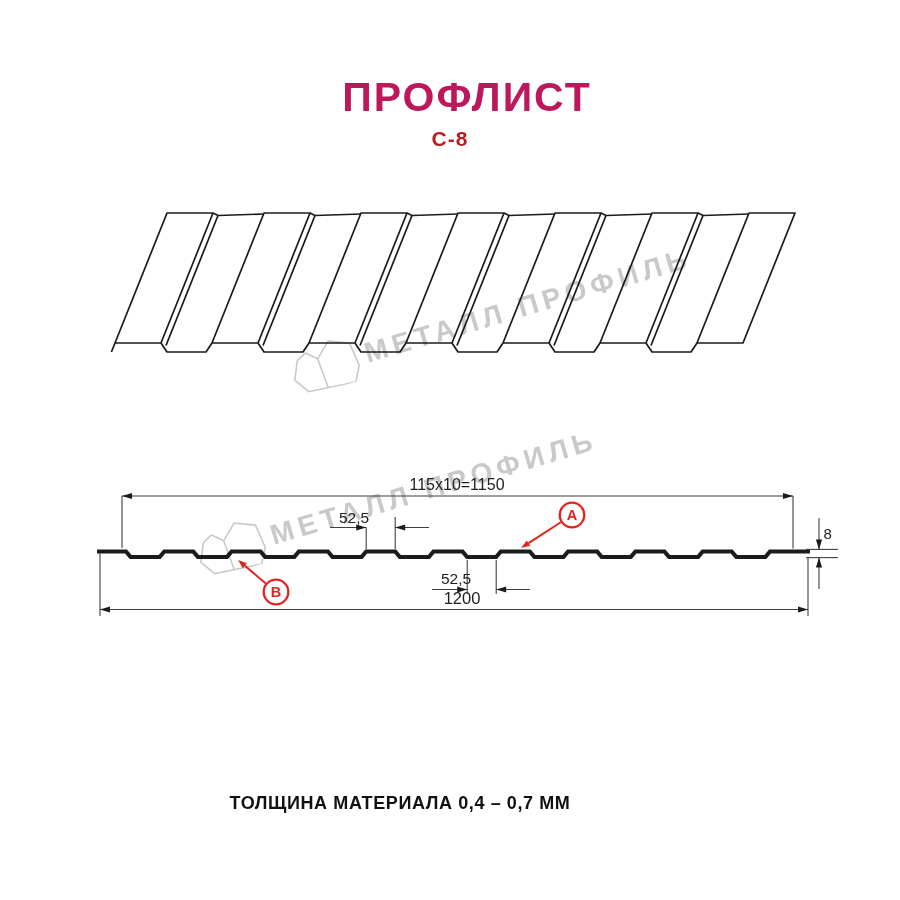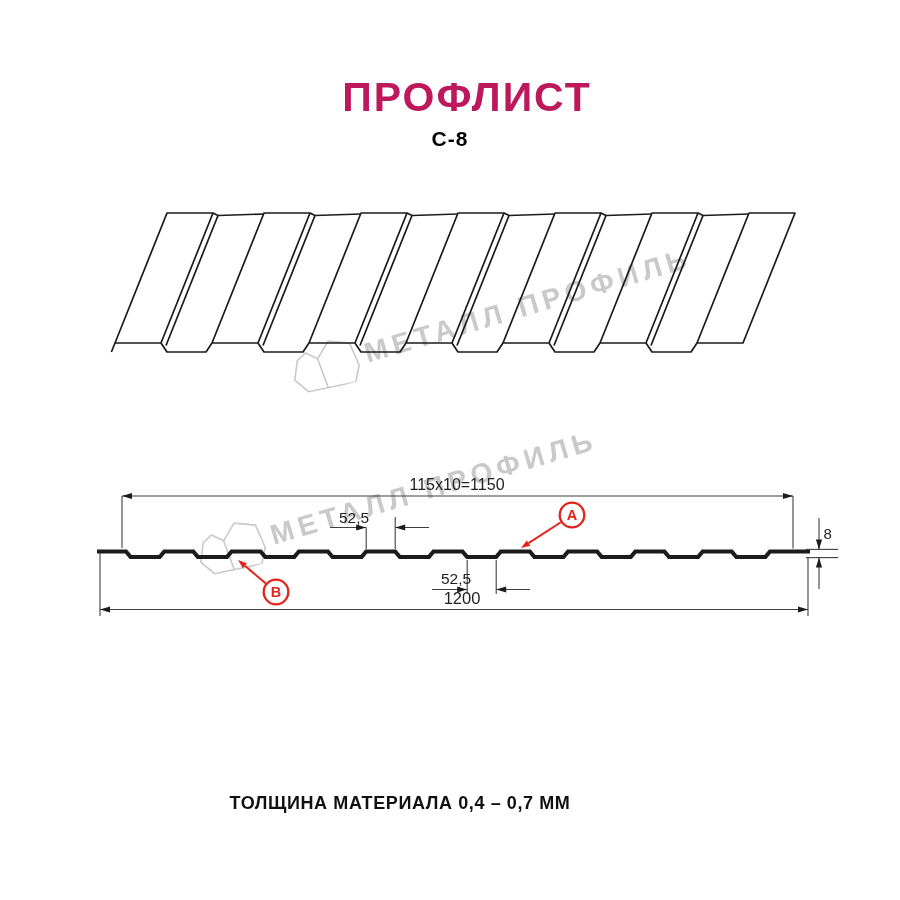--- a/index.html
+++ b/index.html
@@ -1,21 +1,21 @@
 <!DOCTYPE html>
 <html><head>
 <meta charset="utf-8">
 <style>
   html,body{margin:0;padding:0;}
   body{width:900px;height:900px;background:#ffffff;position:relative;overflow:hidden;
        font-family:"Liberation Sans", sans-serif;}
   .title{position:absolute;top:74px;left:0;width:900px;text-align:center;
          font-size:41px;font-weight:800;letter-spacing:2px;color:#be185d;margin-left:17px;}
   .subtitle{position:absolute;top:127px;left:0;width:900px;text-align:center;
-         font-size:21px;font-weight:600;letter-spacing:1px;color:#000000;}
+         font-size:21px;font-weight:600;letter-spacing:1px;color:#b91c1c;}
   .footer{position:absolute;top:793px;left:0;width:800px;text-align:center;
          font-size:18px;font-weight:600;letter-spacing:0.6px;color:#111;}
   .wm{position:absolute;display:flex;align-items:center;gap:8px;
       transform:rotate(-16.5deg);transform-origin:34px 50%;pointer-events:none;}
   .wm-text{font-size:28px;font-weight:700;letter-spacing:5px;color:#c9c9c9;white-space:nowrap;}
   svg.draw{position:absolute;top:0;left:0;pointer-events:none;}
   text.dimtext{font-family:"Liberation Sans",sans-serif;fill:#222;}
   text.callout-letter{font-family:"Liberation Sans",sans-serif;font-weight:600;}
 </style>
 </head>

